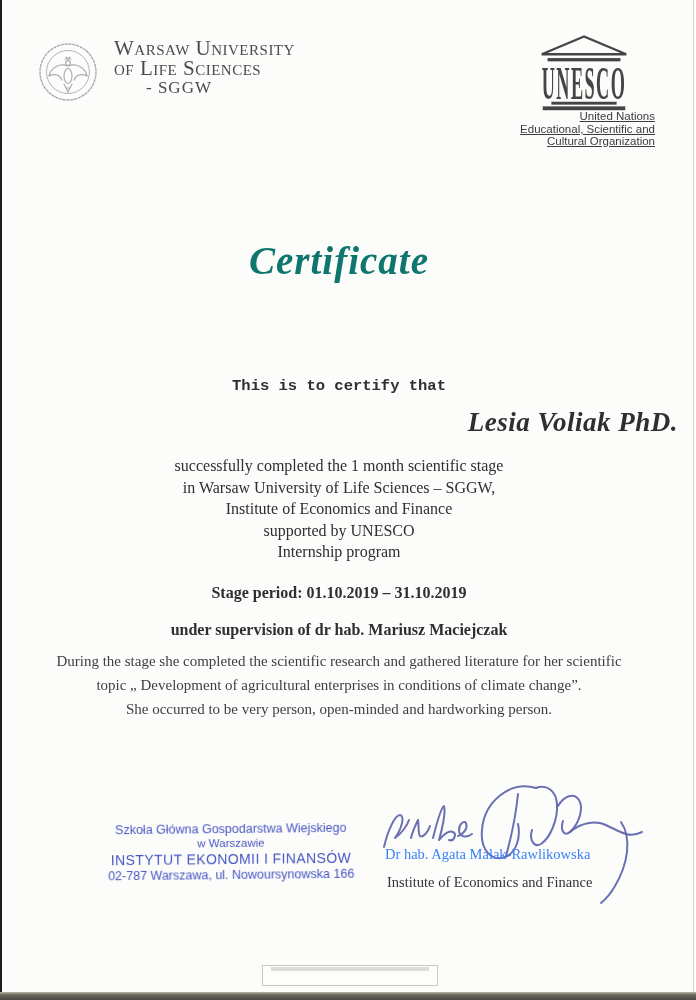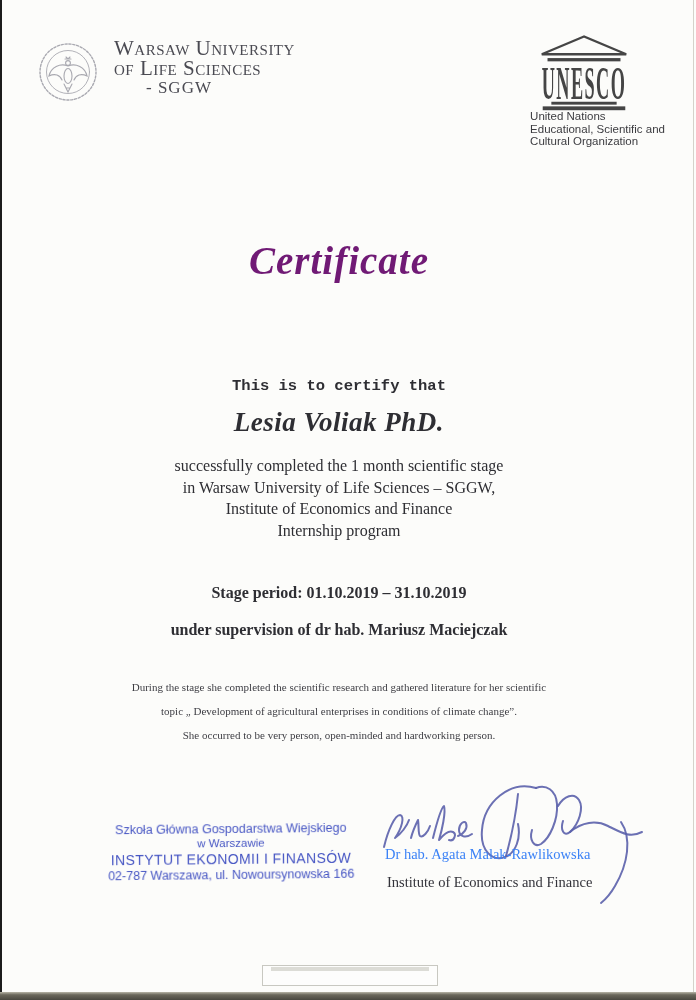--- a/index.html
+++ b/index.html
@@ -23,32 +23,32 @@
 
   
   .uni-block{position:absolute;left:38px;top:38px;display:flex;align-items:flex-start;}
   .uni-seal{width:60px;height:60px;margin-top:4px;opacity:.85;}
   .uni-text{margin-left:16px;color:#4a4a52;}
   .uni-line{font-variant:small-caps;font-size:21px;line-height:20px;letter-spacing:.5px;}
   .uni-line3{font-size:17px;line-height:20px;letter-spacing:1px;margin-left:32px;}
 
   
   .unesco-temple{position:absolute;left:536px;top:33px;width:96px;height:78px;}
-  .unesco-caption{position:absolute;right:31px;top:110px;
-    font-family:"Liberation Sans", sans-serif;font-size:11.5px;line-height:12.5px;color:#3c3c40;}
+  .unesco-caption{position:absolute;right:41px;top:110px;text-align:right;
+    font-family:"Liberation Sans", sans-serif;font-size:11.5px;line-height:12.5px;color:#3c3c40;text-decoration:underline;}
 
   
   .centered{position:absolute;left:0;right:18px;text-align:center;white-space:nowrap;}
-  .title{top:238px;font-size:39px;font-weight:bold;font-style:italic;letter-spacing:1px;color:#701a75;}
+  .title{top:238px;font-size:39px;font-weight:bold;font-style:italic;letter-spacing:1px;color:#0f766e;}
   .intro{top:377px;font-size:15.5px;font-weight:bold;font-family:Liberation Mono, monospace;}
-  .recipient{top:407px;font-size:27px;font-weight:bold;font-style:italic;letter-spacing:.5px;}
+  .recipient{top:407px;font-size:27px;font-weight:bold;font-style:italic;letter-spacing:.5px;text-align:right;}
   .achievement{top:455px;font-size:16px;font-weight:normal;line-height:21.5px;}
   .stage-period{top:584px;font-size:16px;font-weight:bold;}
   .supervision{top:621px;font-size:16px;font-weight:bold;}
-  .evaluation{top:675px;font-size:11px;line-height:24px;color:var(--ink-soft);}
+  .evaluation{top:649px;font-size:15px;line-height:24px;color:var(--ink-soft);}
 
   
   .stamp{position:absolute;left:96px;top:821px;width:270px;text-align:center;
     font-family:"Liberation Sans", sans-serif;color:var(--stamp-blue);
     transform:rotate(-.6deg);filter:blur(.3px);opacity:.95;white-space:nowrap;}
   .stamp-l1{font-size:12.5px;line-height:16px;}
   .stamp-l2{font-size:11.5px;line-height:13px;}
   .stamp-l3{font-size:14px;line-height:18px;letter-spacing:.4px;}
   .stamp-l4{font-size:12.5px;line-height:15px;}
   .signature-svg{position:absolute;left:378px;top:776px;width:290px;height:132px;}
@@ -104,20 +104,21 @@
 
   <div class="centered title">Certificate</div>
 
   <div class="centered intro">This is to certify that</div>
   <div class="centered recipient">Lesia Voliak PhD.</div>
 
   <div class="centered achievement">
     <div>successfully completed the 1 month scientific stage</div>
     <div>in Warsaw University of Life Sciences – SGGW,</div>
     <div>Institute of Economics and Finance</div>
+    <div>supported by UNESCO</div>
     <div>Internship program</div>
   </div>
 
   <div class="centered stage-period">Stage period: 01.10.2019 – 31.10.2019</div>
   <div class="centered supervision">under supervision of dr hab. Mariusz Maciejczak</div>
 
   <div class="centered evaluation">
     <div>During the stage she completed the scientific research and gathered literature for her scientific</div>
     <div>topic „ Development of agricultural enterprises in conditions of climate change”.</div>
     <div>She occurred to be very person, open-minded and hardworking person.</div>

